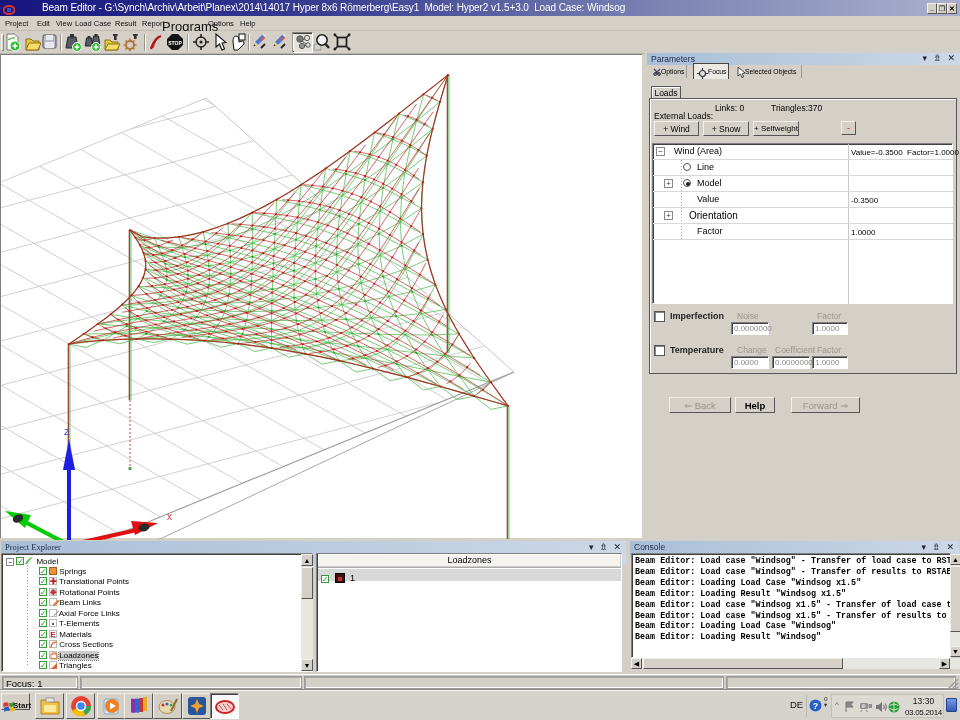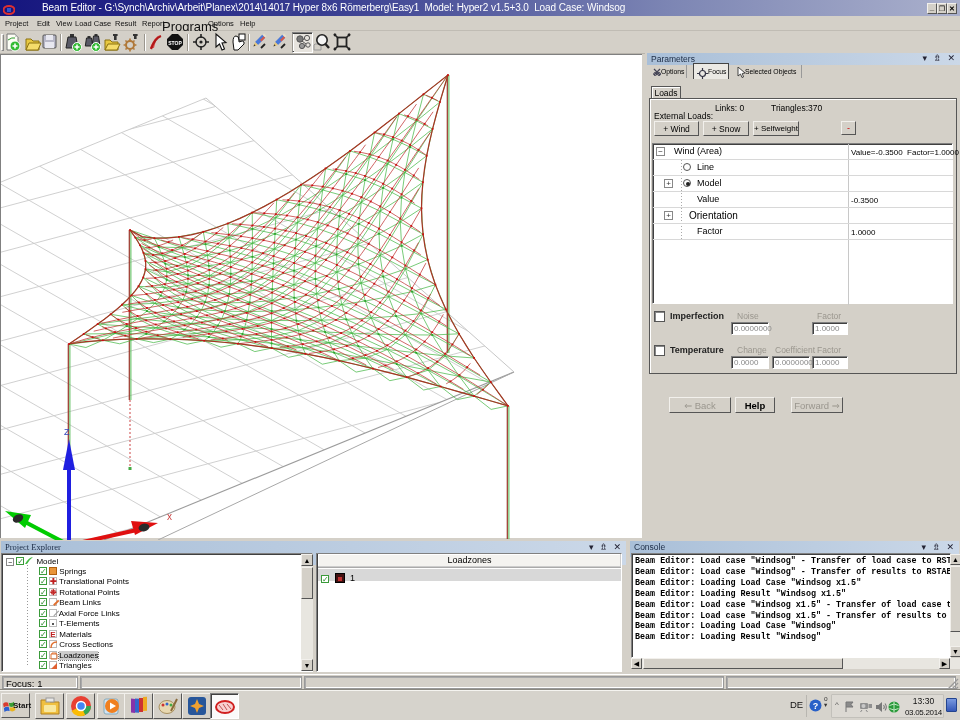--- a/index.html
+++ b/index.html
@@ -1083,21 +1083,21 @@
  <div class="abs" style="left:25px;top:292px;font-size:9px;font-weight:bold;color:#222;">Temperature</div>
  <div class="abs" style="left:92px;top:292px;font-size:8.5px;color:#9a968e;">Change</div>
  <div class="abs" style="left:130px;top:292px;font-size:8.5px;color:#9a968e;">Coefficient</div>
  <div class="abs" style="left:172px;top:292px;font-size:8.5px;color:#9a968e;">Factor</div>
  <div class="abs sunken" style="left:86px;top:303px;width:38px;height:13px;background:#fff;font-size:8px;color:#888;padding:1px 2px;">0.0000</div>
  <div class="abs sunken" style="left:127px;top:303px;width:38px;height:13px;background:#fff;font-size:8px;color:#888;padding:1px 2px;">0.0000000</div>
  <div class="abs sunken" style="left:167px;top:303px;width:36px;height:13px;background:#fff;font-size:8px;color:#888;padding:1px 2px;">1.0000</div>
 
  <div class="btn abs" style="left:24px;top:344px;width:62px;height:16px;font-size:9.5px;line-height:15px;color:#9a968e;">⇐ Back</div>
  <div class="btn abs" style="left:90px;top:344px;width:40px;height:16px;font-size:9.5px;line-height:15px;font-weight:bold;">Help</div>
- <div class="btn abs" style="left:146px;top:344px;width:52px;height:16px;font-size:9.5px;line-height:15px;color:#9a968e;">Forward ⇒</div>
+ <div class="btn abs" style="left:146px;top:344px;width:69px;height:16px;font-size:9.5px;line-height:15px;color:#9a968e;">Forward ⇒</div>
 </div>
 
 <div class="abs" style="left:0;top:540px;width:627px;height:134px;background:#d4d0c8;">
  <div class="dockhead abs" style="left:1px;top:1px;width:625px;height:24px;font-family:Liberation Serif, serif;">Project Explorer
    <span class="dockbtns">▾&nbsp;⇯&nbsp;✕</span></div>
  <div class="abs sunken" style="left:1px;top:13px;width:312px;height:119px;background:#fff;overflow:hidden;">
   <div class="abs" style="left:25px;top:8px;width:1px;height:105px;background-image:repeating-linear-gradient(180deg,#999 0 1px,transparent 1px 3px);"></div>
   <div style="font-size:8px;padding-top:2px;position:relative;">
    <div style="padding-left:4px;height:10.5px;overflow:hidden;"><span style="display:inline-block;width:8px;height:8px;border:1px solid #888;font-size:7px;line-height:7px;text-align:center;vertical-align:-1px;">−</span> <span style="display:inline-block;width:8px;height:8px;border:1px solid #3a9a3a;background:#fff;text-align:center;line-height:8px;font-size:8px;color:#2a8a2a;">✓</span><svg width="10" height="9" style="vertical-align:-1px;">
             <path d="M1 8 Q5 1 9 1 Q5 4 3 8 z" fill="#44bb44"></path>
@@ -1166,21 +1166,21 @@
  <div class="abs" style="left:2px;top:1px;width:76px;height:13px;border:1px solid #999;box-shadow:inset 1px 1px 0 #aaa, inset -1px -1px 0 #fff;font-size:9.5px;padding:1px 3px;">Focus: 1</div>
  <div class="abs" style="left:80px;top:1px;width:222px;height:13px;border:1px solid #999;box-shadow:inset 1px 1px 0 #aaa, inset -1px -1px 0 #fff;"></div>
  <div class="abs" style="left:304px;top:1px;width:420px;height:13px;border:1px solid #999;box-shadow:inset 1px 1px 0 #aaa, inset -1px -1px 0 #fff;"></div>
  <div class="abs" style="left:726px;top:1px;width:230px;height:13px;border:1px solid #999;box-shadow:inset 1px 1px 0 #aaa, inset -1px -1px 0 #fff;"></div>
  <svg class="abs" style="right:1px;top:3px;" width="12" height="12">
       <path d="M11 1 L1 11 M11 5 L5 11 M11 9 L9 11" stroke="#999" stroke-width="1.3"></path>
     </svg>
 </div>
 
 <div class="abs" style="left:0;top:690px;width:960px;height:30px;background:#d6d3cc;border-top:1px solid #f5f4f0;box-shadow:0 -1px 0 #8a8880;">
- <div class="btn abs" style="left:1px;top:2px;width:29px;height:25px;">
+ <div class="btn abs" style="left:1px;top:2px;width:29px;height:17px;">
    <svg width="13" height="13" style="position:absolute;left:1px;top:6px;" viewBox="0 0 20 20">
         <g transform="rotate(-10 10 10)">
           <path d="M1 4 q4 -2.5 8 0 l0 6 q-4 -2.5 -8 0 z" fill="#d83b2f"></path>
           <path d="M10 4 q4 2.5 8 0 l0 6 q-4 2.5 -8 0 z" fill="#3b9e33"></path>
           <path d="M1 11 q4 -2.5 8 0 l0 6 q-4 -2.5 -8 0 z" fill="#2b5fd0"></path>
           <path d="M10 11 q4 2.5 8 0 l0 6 q-4 2.5 -8 0 z" fill="#e8b420"></path>
         </g>
       </svg>
    <span style="position:absolute;left:11px;top:7px;font-size:8px;font-weight:bold;color:#111;">Start</span>
  </div>

